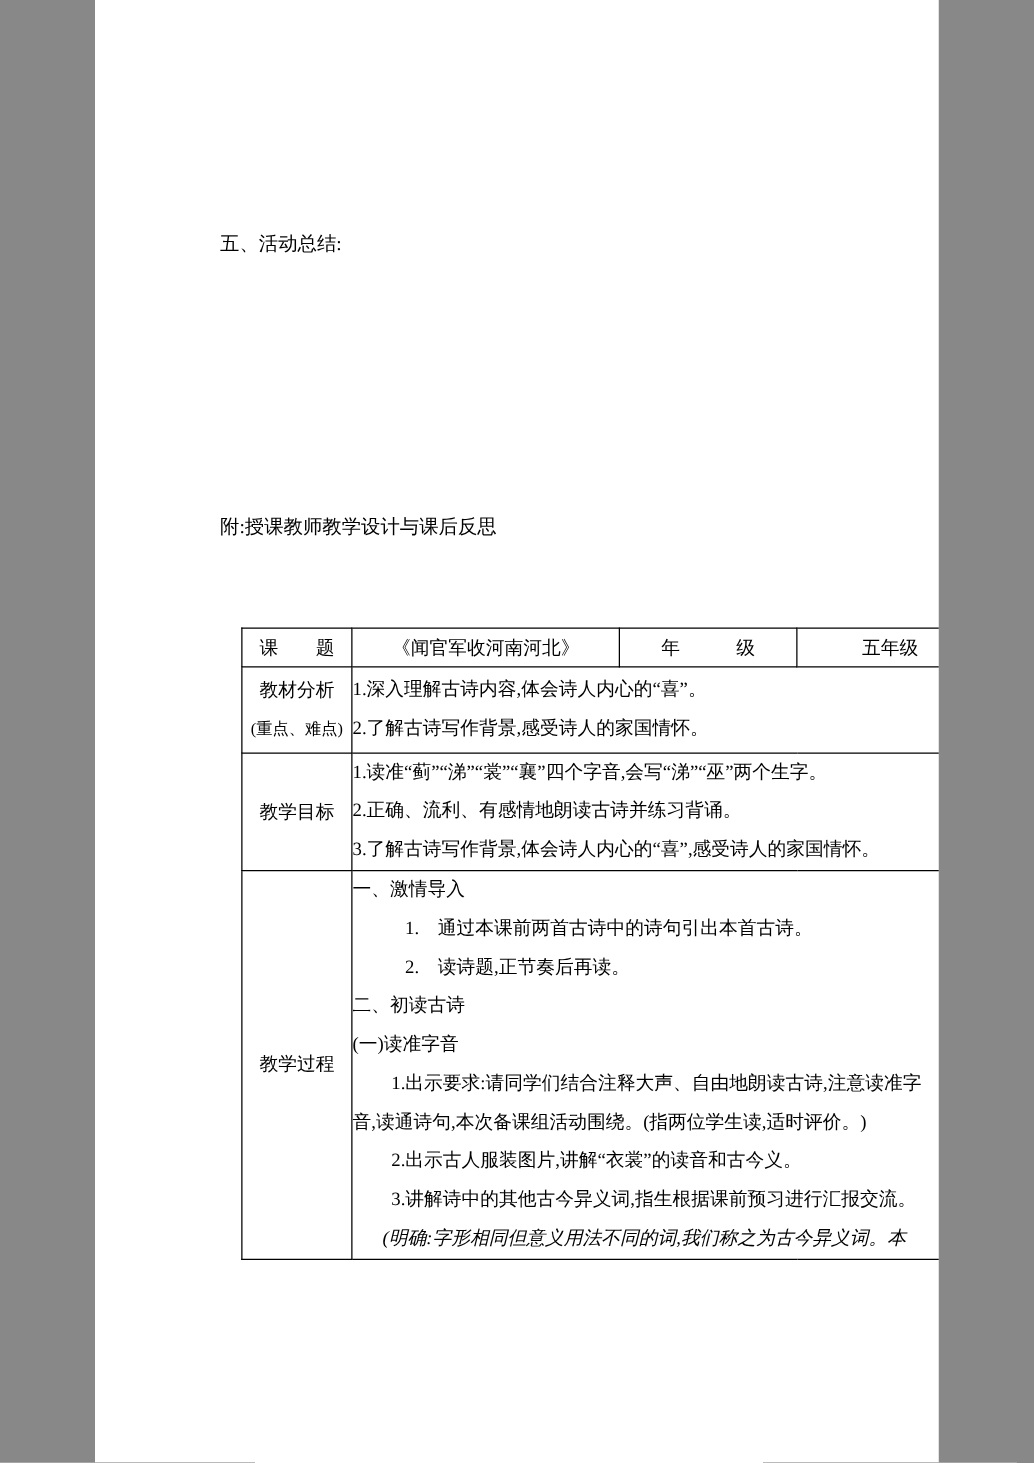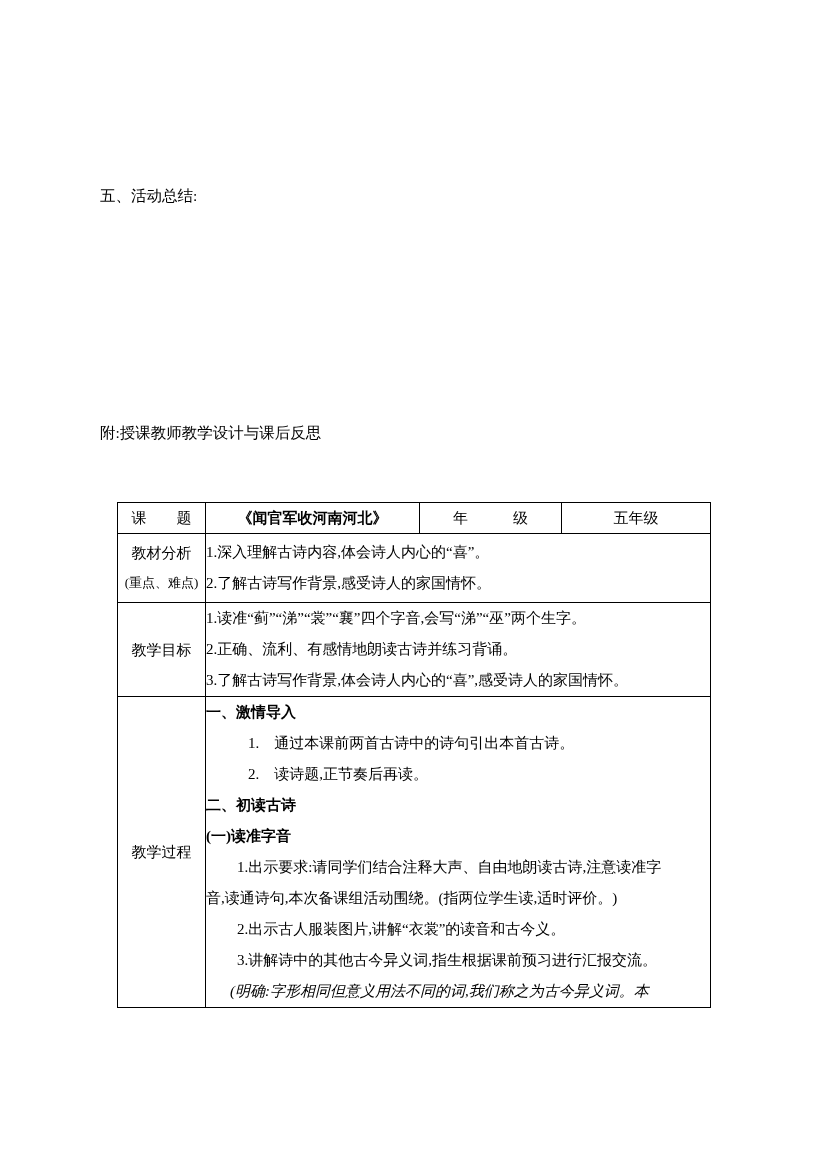--- a/index.html
+++ b/index.html
@@ -1,51 +1,51 @@
 <!DOCTYPE html>
 <html><head>
 <meta charset="utf-8">
 <style>
   html,body { margin:0; padding:0; background:#888; }
   .page {
     position:relative;
-    width:827px; height:1170px;
+    width:675px; height:1170px;
     margin:0 auto;
     background:#ffffff;
     color:#000;
     font-family:"Liberation Serif","DejaVu Serif",serif;
     overflow:hidden;
   }
   .heading {
     position:absolute; left:100px; top:186px;
     font-size:15.5px; line-height:20px; white-space:nowrap;
   }
   .para {
     position:absolute; left:100px; top:207px; width:628px;
     font-size:15.5px; line-height:30.5px;
     text-align:justify; text-indent:2em;
   }
   .attach {
-    position:absolute; left:100px; top:423px;
+    position:absolute; left:100px; top:412px;
     font-size:15.5px; line-height:20px; white-space:nowrap;text-align:center;
   }
   table.lesson {
     position:absolute; left:117px; top:502px;
     width:593px;
     border-collapse:collapse; table-layout:fixed;
     font-size:15px;
   }
   table.lesson td {
     border:1px solid #000;
     padding:0;
     vertical-align:middle;
     overflow:hidden;
   }
   .c-center { text-align:center;margin-top:28px; }
-  .bold { font-weight:bold; }
+  .bold { font-weight:normal; }
   .label-cell { text-align:center; }
   .label-sub { font-size:13px; line-height:30px; white-space:nowrap; }
   .label-main { line-height:30px; white-space:nowrap; }
   .content-cell { padding:2px 4px 2px 11px; }
   .line { line-height:31px; white-space:nowrap; }
   .ind2 { padding-left:31px; }
   .indp { padding-left:24px;font-style:italic; }
   .ind-num { padding-left:42px; }
 </style>
 </head>

